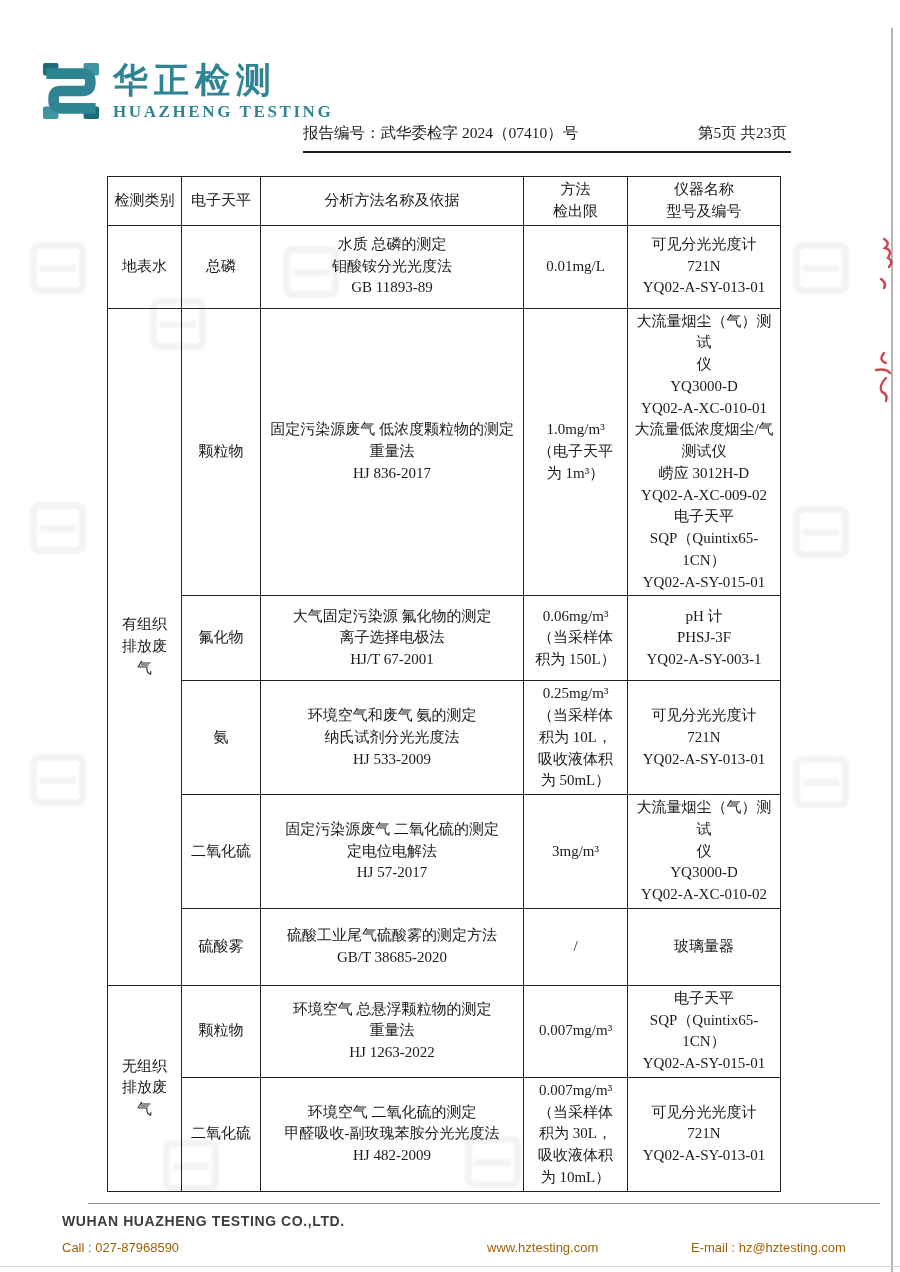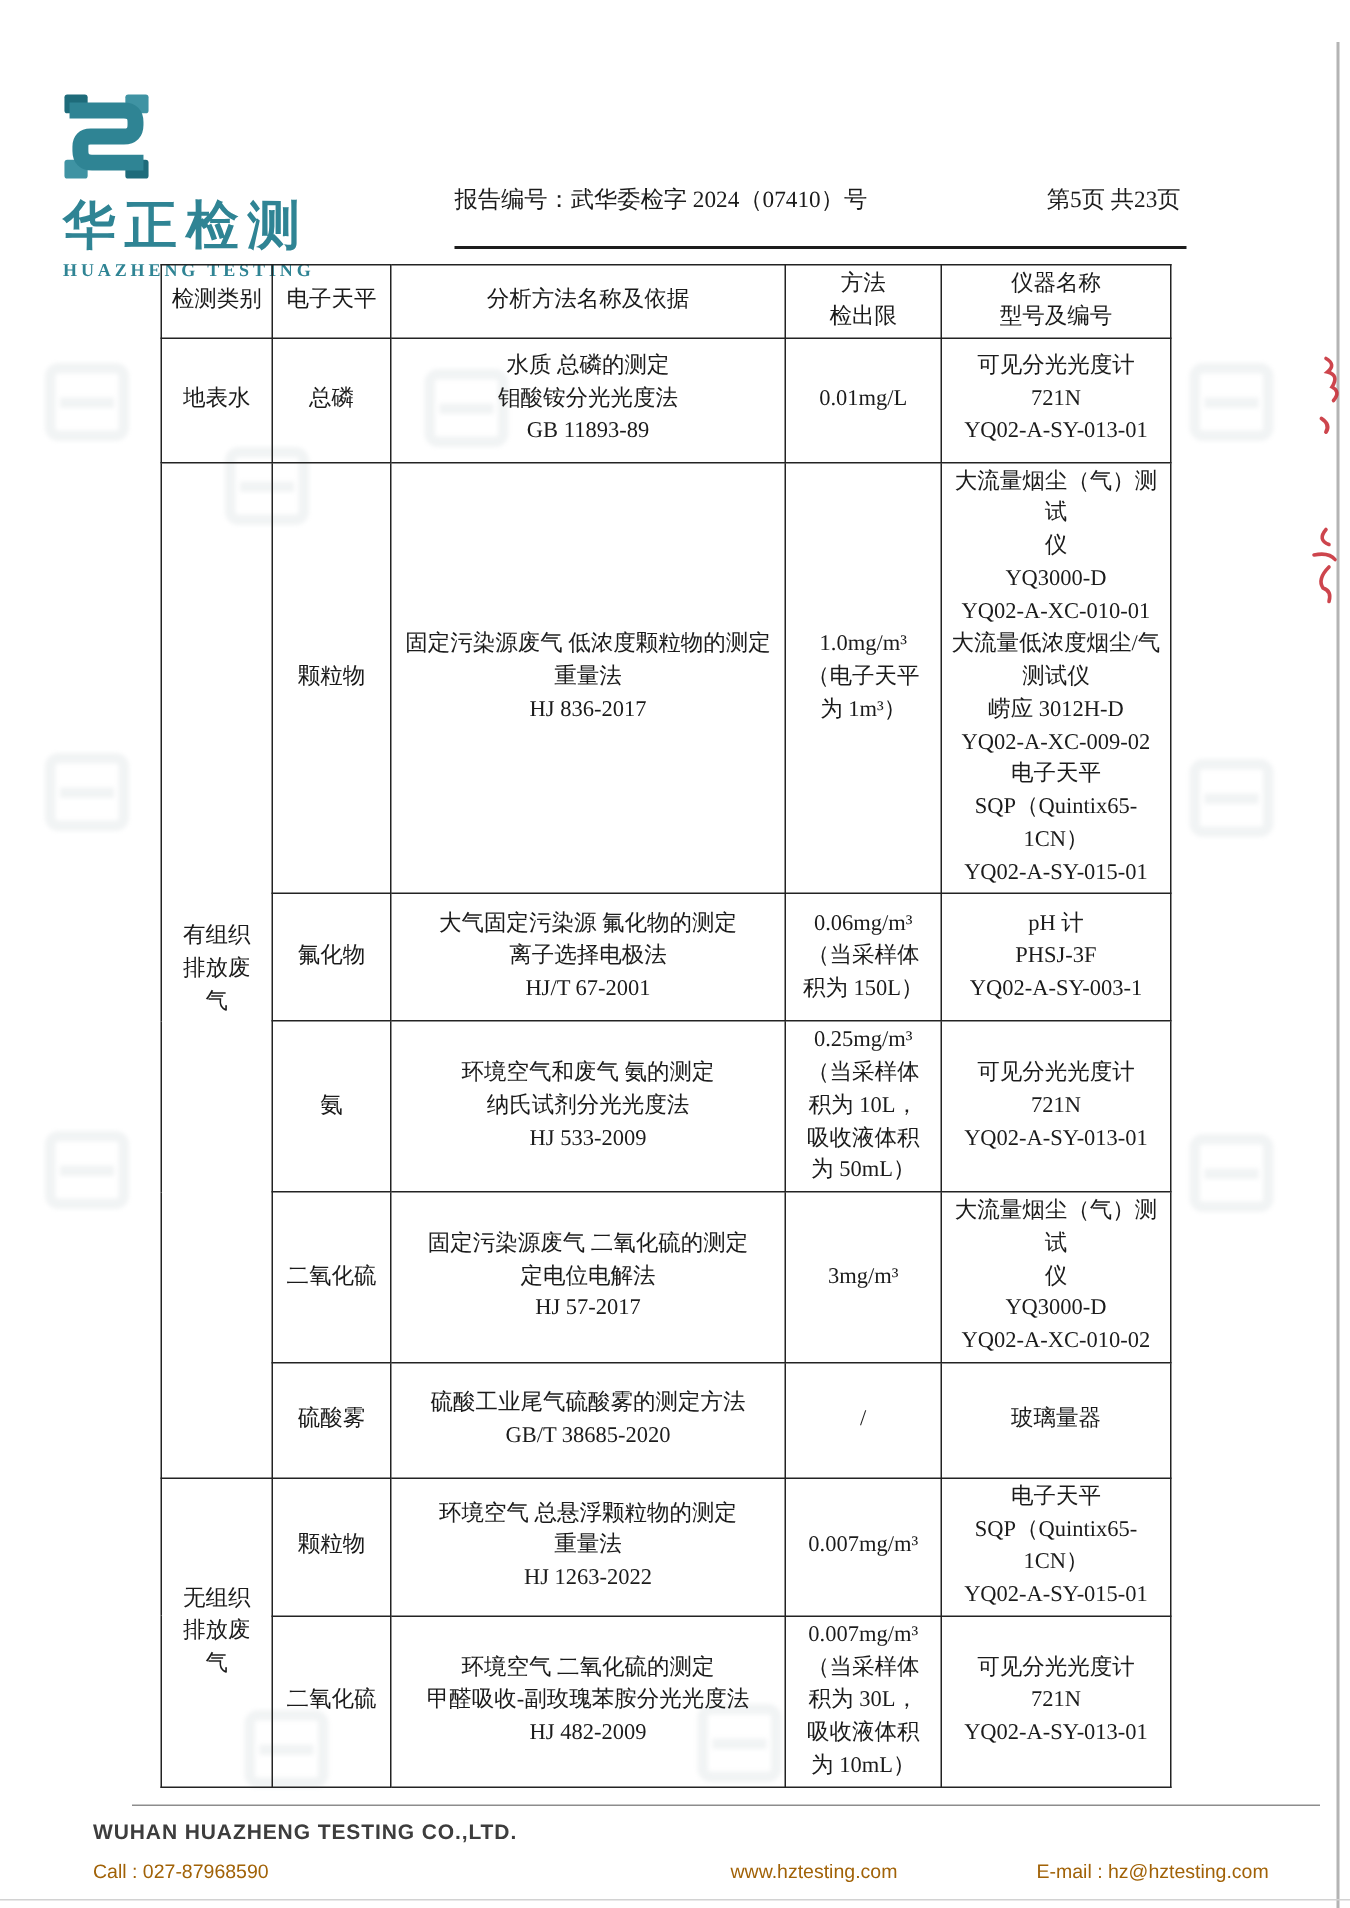--- a/index.html
+++ b/index.html
@@ -8,36 +8,36 @@
     width: 900px; height: 1272px;
     background: #ffffff;
     font-family: "Liberation Serif", "DejaVu Serif", serif;
     color: #1b1b1b;
     position: relative;
     overflow: hidden;
   }
   .page { position:absolute; inset:0; }
 
   
-  .logo { position:absolute; left:42px; top:62px; display:flex; align-items:flex-start; gap:13px;flex-direction:column; }
+  .logo { position:absolute; left:42px; top:62px; display:flex; align-items:flex-start; gap:13px; }
   .logo-icon { width:58px; height:58px; flex:0 0 auto; }
   .logo-cn {
     font-family: "Liberation Sans", sans-serif;
     font-size:35px; font-weight:700; letter-spacing:6px; line-height:1.05;
   }
   .logo-en {
     font-family: "Liberation Serif", serif;
-    font-size:12px; font-weight:700; letter-spacing:2.6px; margin-top:3px;
+    font-size:17px; font-weight:700; letter-spacing:2.6px; margin-top:3px;
   }
 
   
   .header-meta {
     position:absolute; left:303px; top:123px; width:488px;
     display:flex; justify-content:space-between; align-items:flex-end;
-    font-size:15.5px; padding-bottom:20px;
+    font-size:15.5px; padding-bottom:7px;
     border-bottom:2.2px solid #1d1d1d;
   }
   .header-meta .pageinfo { padding-right:4px; }
 
   
   table.report-table {
     position:absolute; left:107px; top:176px; width:673px;
     border-collapse:collapse; table-layout:fixed;
     font-size:15px;
   }

